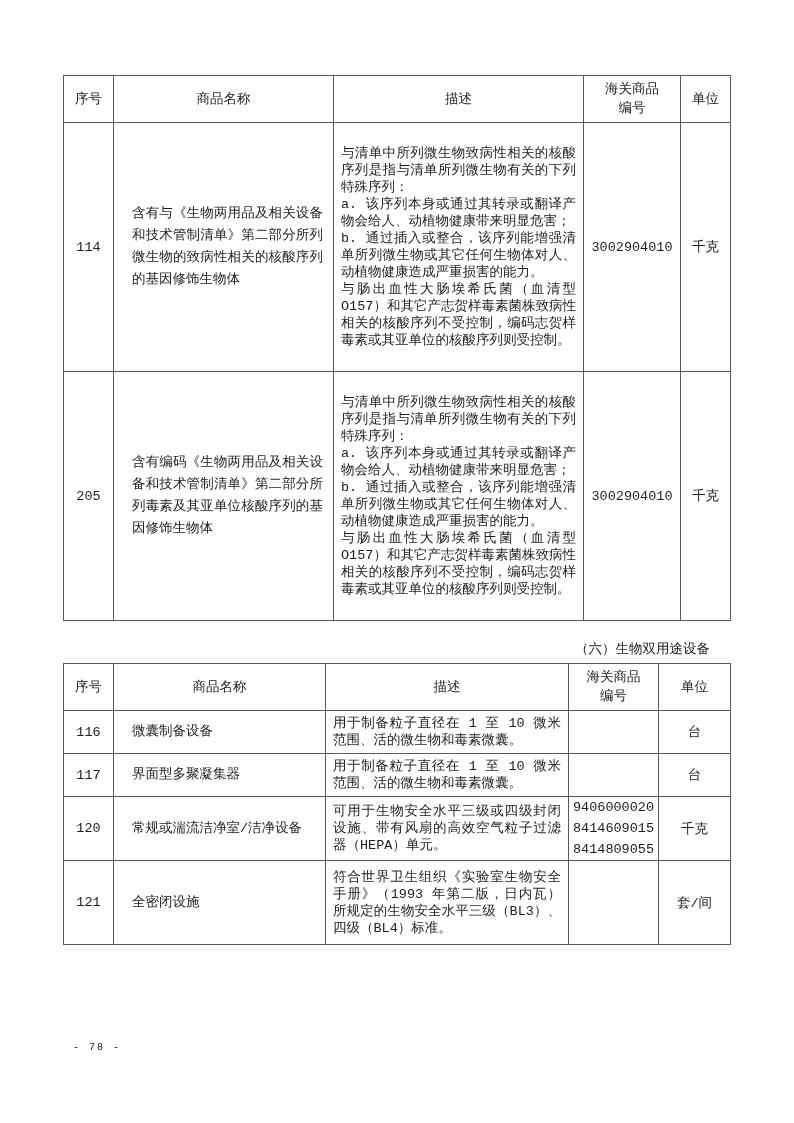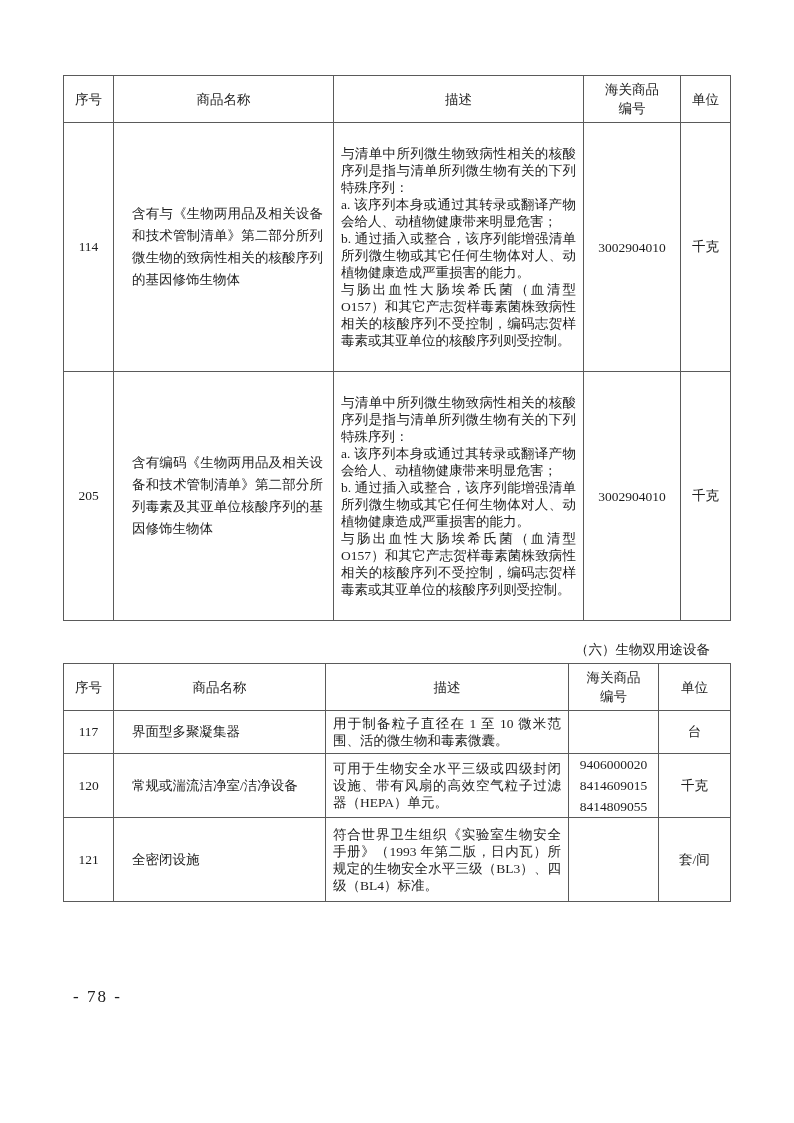--- a/index.html
+++ b/index.html
@@ -7,20 +7,21 @@
     width: 794px; height: 1123px;
     background: #ffffff;
     font-family: "Liberation Serif", "DejaVu Serif", serif;
     color: #1d1d1d;
     overflow: hidden;
   }
   .page {
     position: relative;
     width: 710px; height: 1123px;
     padding: 75px 0 0 63px;
+    font-family: Liberation Mono, monospace;
   }
   table.tbl {
     border-collapse: collapse;
     table-layout: fixed;
     width: 667px;
   }
   table.tbl th, table.tbl td {
     border: 1px solid #5a5a5a;
     font-size: 13.5px;
     font-weight: normal;
@@ -34,22 +35,22 @@
   td.c-code { text-align: center; line-height: 21px; white-space: pre-line; }
   td.c-unit { text-align: center; }
   .section-heading {
     font-size: 13.5px;
     line-height: 20px;
     margin: 19px 0 3px 2px;
     text-align: right;
   }
   .page-number {
     position: absolute;
-    left: 73px; top: 987px;
-    font-size: 17px;
+    left: 73px; top: 1042px;
+    font-size: 10px;
     letter-spacing: 2px;
   }
   .t1-r { height: 249px; }
   .t2-r2 { height: 43px; }
   .t2-r3 { height: 64px; }
   .t2-r4 { height: 84px; }
 </style>
 </head>
 <body>
 
@@ -116,20 +117,27 @@
         <th class="h-cell">描述</th>
         <th class="h-cell">
           <div>海关商品</div>
           <div>编号</div>
         </th>
         <th class="h-cell">单位</th>
       </tr>
     </thead>
     <tbody>
       <tr class="t2-r2">
+        <td class="c-no">116</td>
+        <td class="c-name">微囊制备设备</td>
+        <td class="c-desc">用于制备粒子直径在 1 至 10 微米范围、活的微生物和毒素微囊。</td>
+        <td class="c-code"></td>
+        <td class="c-unit">台</td>
+      </tr>
+      <tr class="t2-r2">
         <td class="c-no">117</td>
         <td class="c-name">界面型多聚凝集器</td>
         <td class="c-desc">用于制备粒子直径在 1 至 10 微米范围、活的微生物和毒素微囊。</td>
         <td class="c-code"></td>
         <td class="c-unit">台</td>
       </tr>
       <tr class="t2-r3">
         <td class="c-no">120</td>
         <td class="c-name">常规或湍流洁净室/洁净设备</td>
         <td class="c-desc">可用于生物安全水平三级或四级封闭设施、带有风扇的高效空气粒子过滤器（HEPA）单元。</td>

